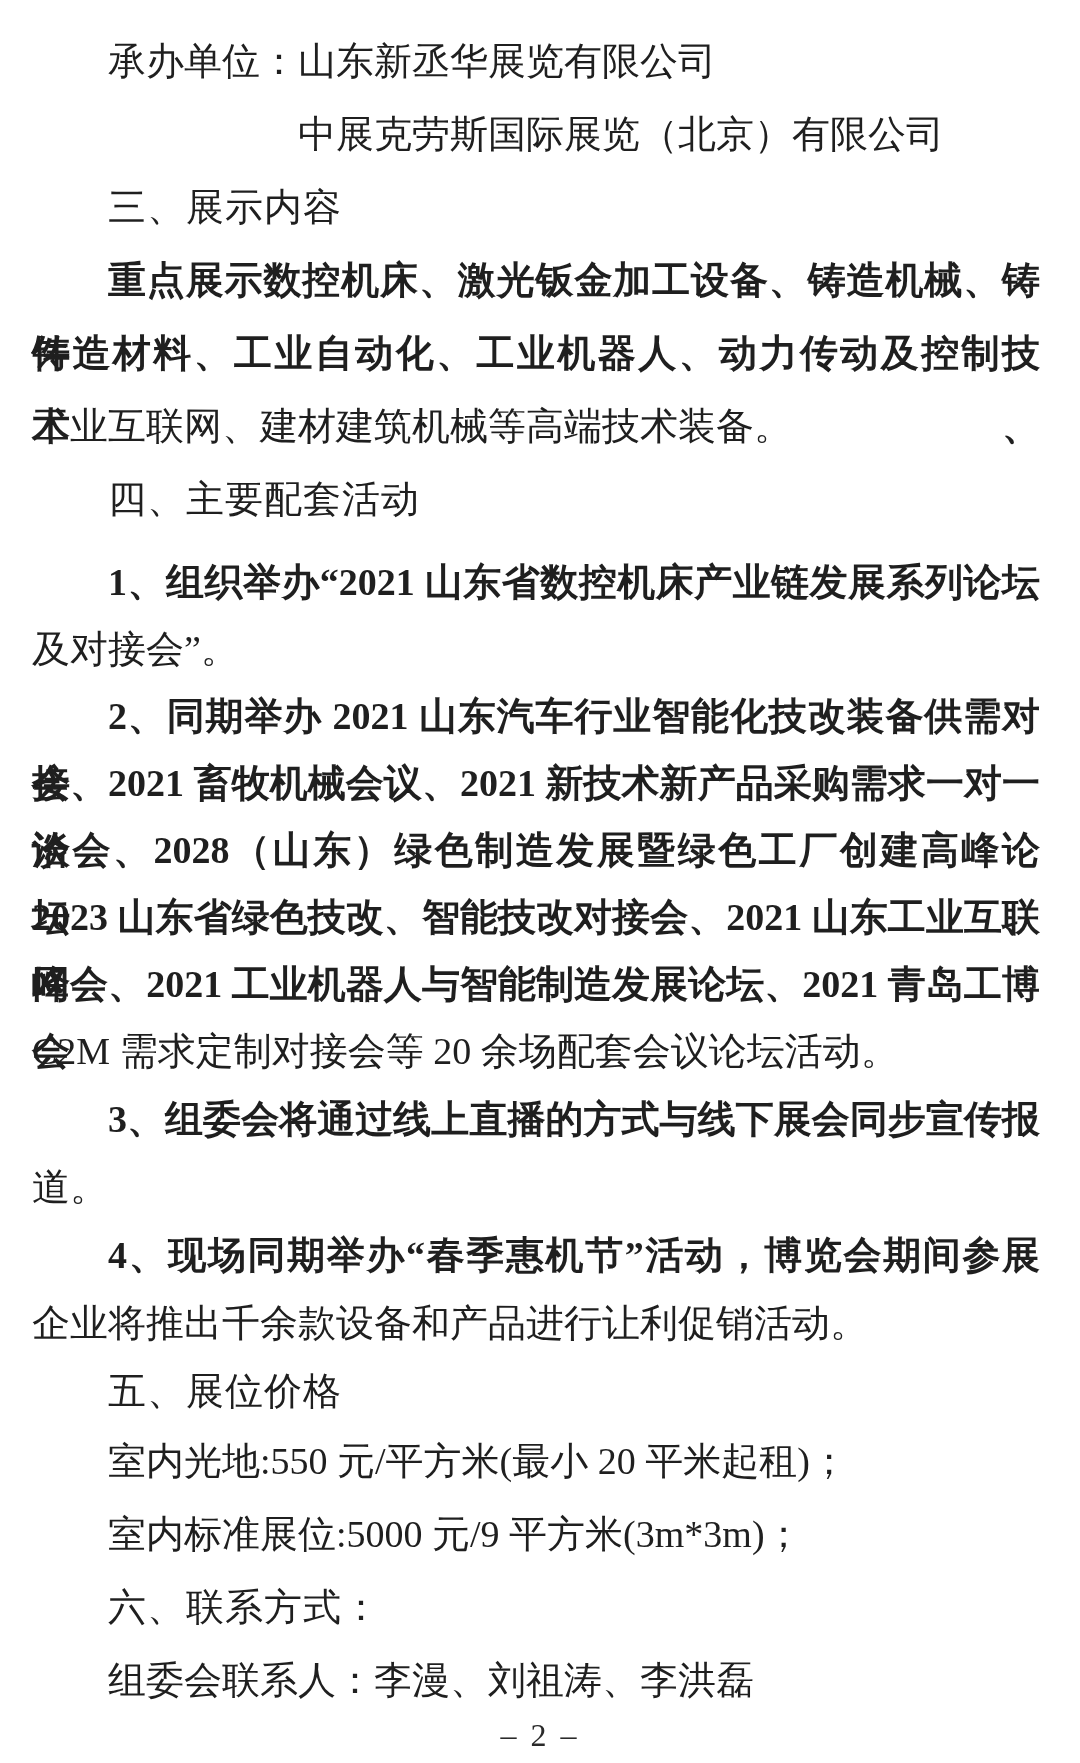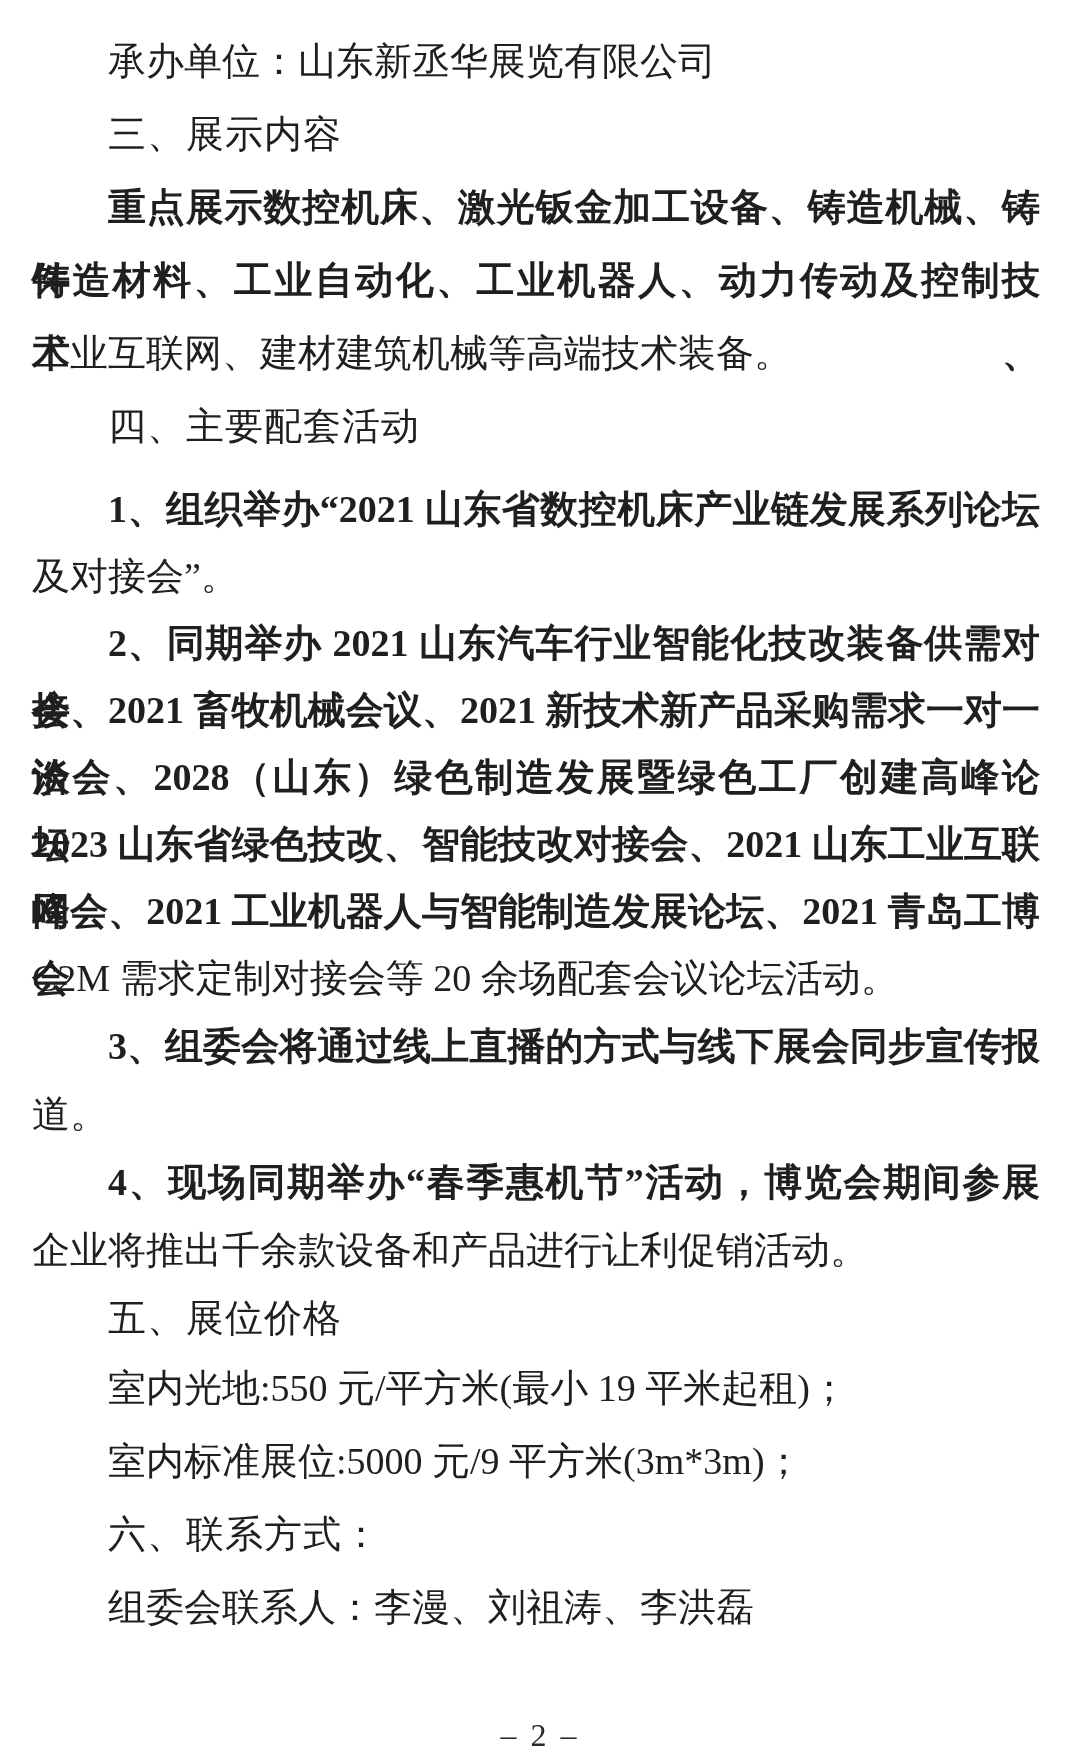--- a/index.html
+++ b/index.html
@@ -61,20 +61,21 @@
     color: #2a2a2a;
   }
 </style>
 </head>
 <body>
 
 <div class="page">
   <div class="content">
 
     <div class="line ind">承办单位：山东新丞华展览有限公司</div>
+    <div class="line ind-wide">中展克劳斯国际展览（北京）有限公司</div>
     <div class="line ind heading">三、展示内容</div>
     <div class="line ind j">重点展示数控机床、激光钣金加工设备、铸造机械、铸件</div>
     <div class="line j">铸造材料、工业自动化、工业机器人、动力传动及控制技术、</div>
     <div class="line">工业互联网、建材建筑机械等高端技术装备。</div>
     <div class="line ind heading">四、主要配套活动</div>
 
     <div class="line seg-b gap-before ind j">1、组织举办“2021 山东省数控机床产业链发展系列论坛</div>
     <div class="line seg-b">及对接会”。</div>
     <div class="line seg-b ind j">2、同期举办 2021 山东汽车行业智能化技改装备供需对接</div>
     <div class="line seg-b j">会、2021 畜牧机械会议、2021 新技术新产品采购需求一对一洽</div>
@@ -82,21 +83,21 @@
     <div class="line seg-b j">2023 山东省绿色技改、智能技改对接会、2021 山东工业互联网</div>
     <div class="line seg-b j">峰会、2021 工业机器人与智能制造发展论坛、2021 青岛工博会</div>
     <div class="line seg-b">C2M 需求定制对接会等 20 余场配套会议论坛活动。</div>
 
     <div class="line seg-c ind j">3、组委会将通过线上直播的方式与线下展会同步宣传报</div>
     <div class="line seg-c">道。</div>
     <div class="line seg-c ind j">4、现场同期举办“春季惠机节”活动，博览会期间参展</div>
     <div class="line seg-c">企业将推出千余款设备和产品进行让利促销活动。</div>
     <div class="line seg-c ind heading">五、展位价格</div>
 
-    <div class="line ind">室内光地:550 元/平方米(最小 19 平米起租)；</div>
+    <div class="line ind">室内光地:550 元/平方米(最小 20 平米起租)；</div>
     <div class="line ind">室内标准展位:5000 元/9 平方米(3m*3m)；</div>
     <div class="line ind heading">六、联系方式：</div>
     <div class="line ind">组委会联系人：李漫、刘祖涛、李洪磊</div>
 
   </div>
 
   <div class="page-num">– 2 –</div>
 </div>
 
 </body></html>

